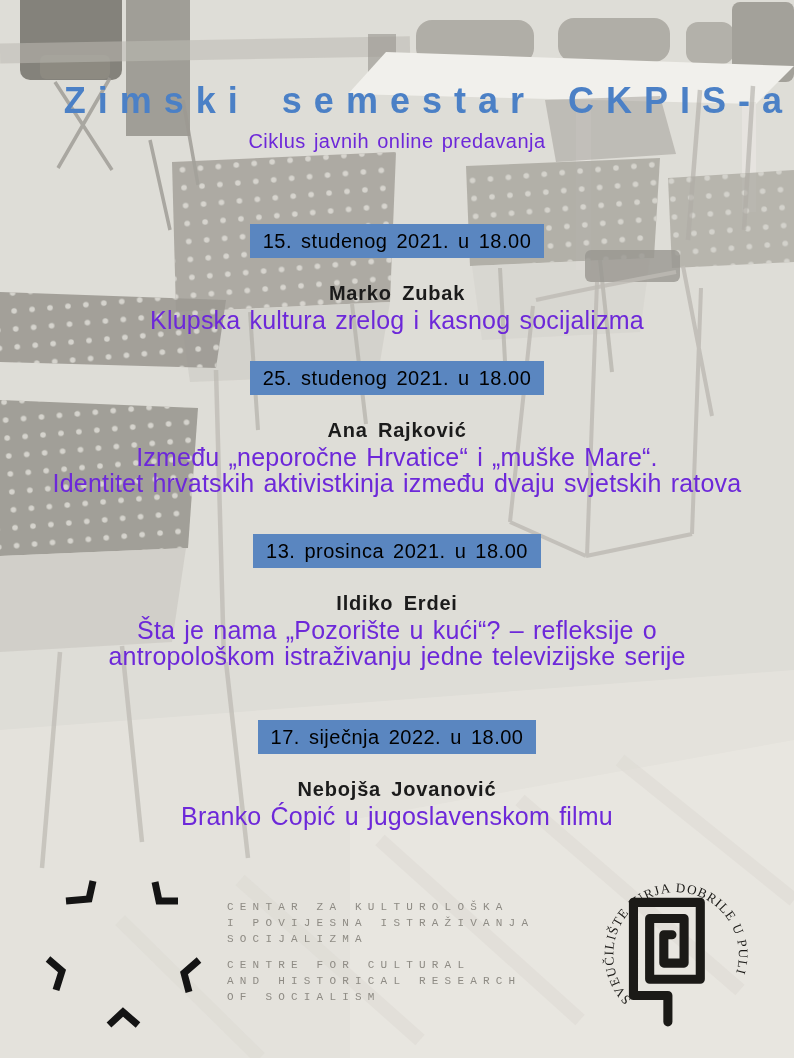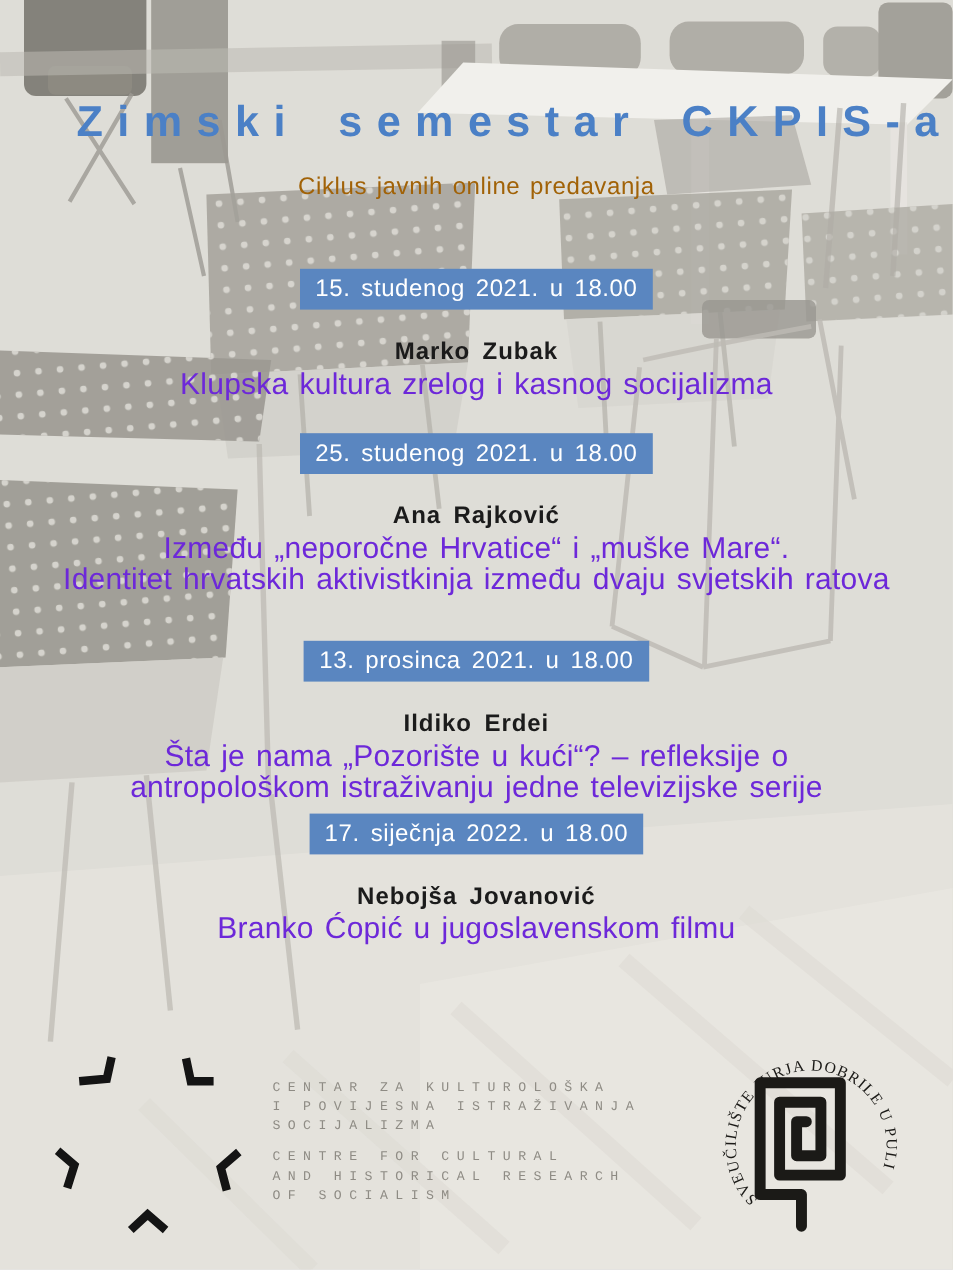--- a/index.html
+++ b/index.html
@@ -8,26 +8,26 @@
     background:#dcdad4;font-family:"Liberation Sans",sans-serif;
     -webkit-font-smoothing:antialiased;
   }
   .bg{position:absolute;left:0;top:0;width:794px;height:1058px;}
   .layer{position:absolute;left:0;width:100%;text-align:center;z-index:2;}
   .title{
     top:79px;font-size:36px;font-weight:bold;color:#4b80c6;
     letter-spacing:12px;word-spacing:10px;line-height:44px;white-space:nowrap;text-align:right;
   }
   .subtitle{
-    top:142px;font-size:20px;color:#a16207;
+    top:127px;font-size:20px;color:#6d28d9;
     letter-spacing:.5px;word-spacing:2px;line-height:28px;
   }
   .event{position:absolute;left:0;width:100%;text-align:center;z-index:2;}
   .date-banner{
-    display:inline-block;background:#5a86c0;color:#ffffff;
+    display:inline-block;background:#5a86c0;color:#000000;
     font-size:20px;line-height:34px;padding:0 13px;
     letter-spacing:.5px;word-spacing:3px;
   }
   .speaker{
     margin-top:22px;font-size:20px;font-weight:bold;color:#1b1b1b;
     letter-spacing:.8px;word-spacing:4px;line-height:27px;
   }
   .lecture{
     font-size:25px;color:#6d28d9;
     letter-spacing:.2px;word-spacing:2px;line-height:26px;
@@ -120,21 +120,21 @@
     <div class="lecture">Identitet hrvatskih aktivistkinja između dvaju svjetskih ratova</div>
   </section>
 
   <section class="event" style="top:534px">
     <div class="date-banner">13. prosinca 2021. u 18.00</div>
     <div class="speaker">Ildiko Erdei</div>
     <div class="lecture">Šta je nama „Pozorište u kući“? – refleksije o</div>
     <div class="lecture">antropološkom istraživanju jedne televizijske serije</div>
   </section>
 
-  <section class="event" style="top:678px">
+  <section class="event" style="top:720px">
     <div class="date-banner">17. siječnja 2022. u 18.00</div>
     <div class="speaker">Nebojša Jovanović</div>
     <div class="lecture">Branko Ćopić u jugoslavenskom filmu</div>
   </section>
 
   <svg class="star-logo" width="168" height="160" viewBox="0 0 168 160" aria-hidden="true">
     <g stroke="#141414" stroke-width="7" fill="none">
       <polyline points="26,27 49,25 53,7"></polyline>
       <polyline points="115,8 119,27 138,27"></polyline>
       <polyline points="8,85 22,97 16,116"></polyline>

